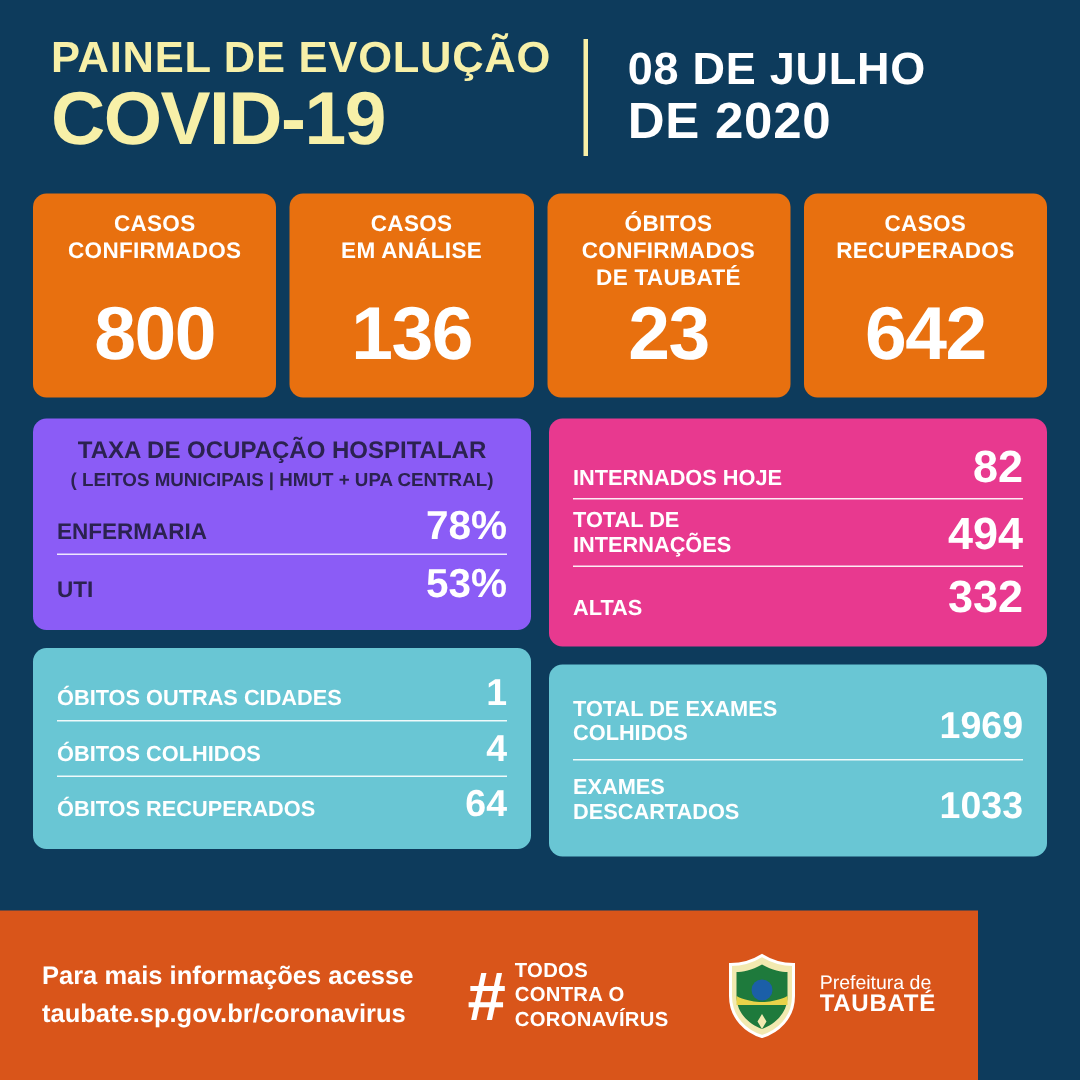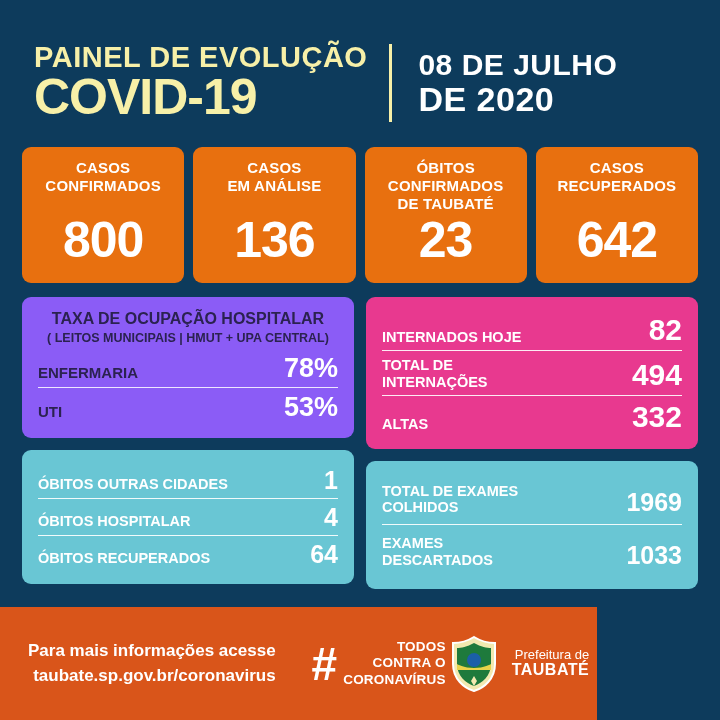--- a/index.html
+++ b/index.html
@@ -8,21 +8,21 @@
     background: #0d3b5c;
     font-family: "Liberation Sans", sans-serif;
     overflow: hidden;
   }
   .panel { width: 720px; height: 720px; position: relative; background: #0d3b5c; }
 
   
   .header {
     display: flex;
     align-items: center;
-    padding: 42px 34px 16px 34px;
+    padding: 24px 34px 16px 34px;
   }
   .header-left { flex: 0 0 auto; }
   .title-line1 {
     color: #f7f0a8;
     font-size: 29px;
     font-weight: bold;
     letter-spacing: 0.5px;
     line-height: 1.05;
   }
   .title-line2 {
@@ -152,27 +152,26 @@
   .card-teal .row-value { font-size: 25px; color: #ffffff; }
   .card-teal .row-line.sep { border-bottom: 1.5px solid rgba(255,255,255,0.9); }
   .card-pink .row-line.sep { border-bottom: 1.5px solid rgba(255,255,255,0.9); }
 
   .exams-card .row-line { padding: 10px 0 9px 0; }
 
   
   .footer {
     position: absolute;
     left: 0; bottom: 0;
-    width: 597px;
+    width: 652px;
     height: 113px;
     background: #d9551a;
     display: flex;
     align-items: center;
     padding: 0 28px;
-    text-align: right;
   }
   .footer-info { flex: 0 0 auto; }
   .footer-info div {
     color: #ffffff;
     font-weight: bold;
     font-size: 17px;
     line-height: 1.45;
   }
   .hashtag-block {
     display: flex;
@@ -275,21 +274,21 @@
           <div class="row-value white-text">53%</div>
         </div>
       </div>
 
       <div class="card card-teal">
         <div class="row-line sep">
           <div class="row-label">ÓBITOS OUTRAS CIDADES</div>
           <div class="row-value">1</div>
         </div>
         <div class="row-line sep">
-          <div class="row-label">ÓBITOS HOSPITALAR</div>
+          <div class="row-label">ÓBITOS COLHIDOS</div>
           <div class="row-value">4</div>
         </div>
         <div class="row-line">
           <div class="row-label">ÓBITOS RECUPERADOS</div>
           <div class="row-value">64</div>
         </div>
       </div>
 
     </div>
 

